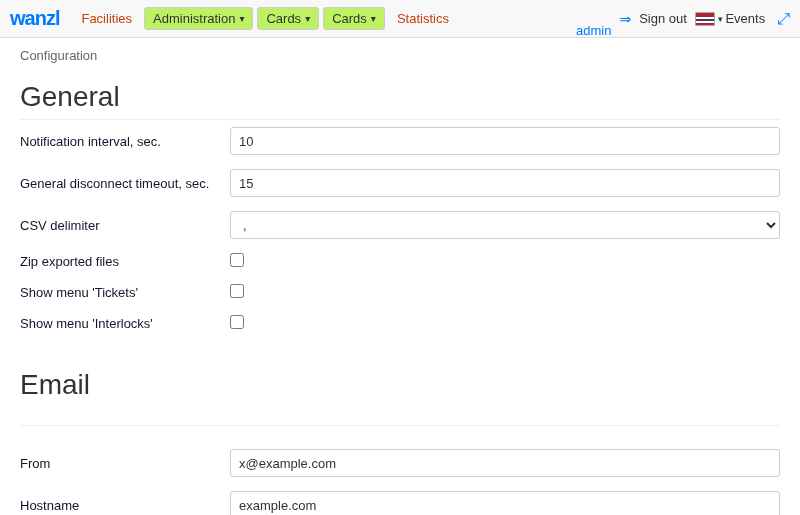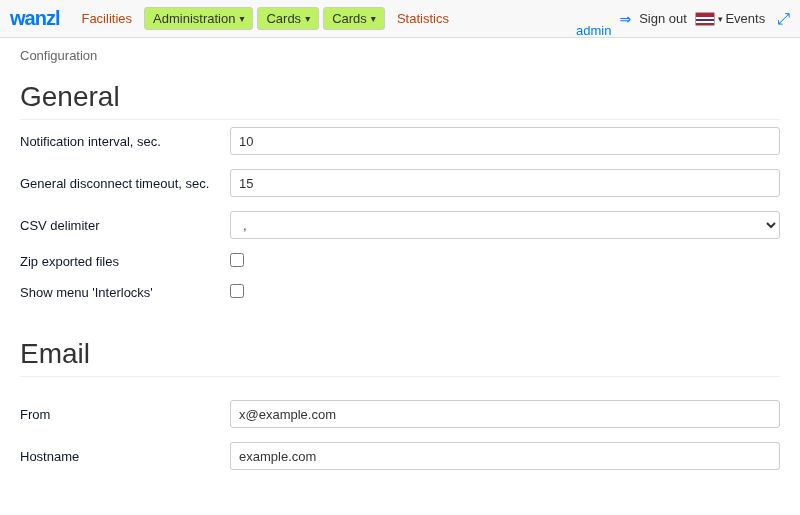--- a/index.html
+++ b/index.html
@@ -144,21 +144,21 @@
       width: 14px;
       height: 14px;
       cursor: pointer;
     }
 
     .email-section-title {
       font-size: 28px;
       font-weight: 300;
       color: #333;
       margin-bottom: 16px;
-      padding-bottom: 6px;
+      padding-bottom: 24px;
       border-bottom: 1px solid #eee;
     }
   </style>
 </head>
 <body>
 
 <nav class="navbar">
   <span class="navbar-brand">wanzl</span>
   <a class="nav-link">Facilities</a>
   <button class="nav-btn">
@@ -217,20 +217,24 @@
           </select>
         </td>
       </tr>
 
       <tr>
         <td>Zip exported files</td>
         <td><input class="form-checkbox" type="checkbox" style=""></td>
       </tr>
 
 
+      <tr>
+        <td>Show menu 'Tickets'</td>
+        <td><input class="form-checkbox" type="checkbox" style=""></td>
+      </tr>
 
       <tr>
         <td>Show menu 'Interlocks'</td>
         <td><input class="form-checkbox" type="checkbox" style=""></td>
       </tr>
     </tbody>
   </table>
 
   <h1 class="email-section-title">Email</h1>
 

